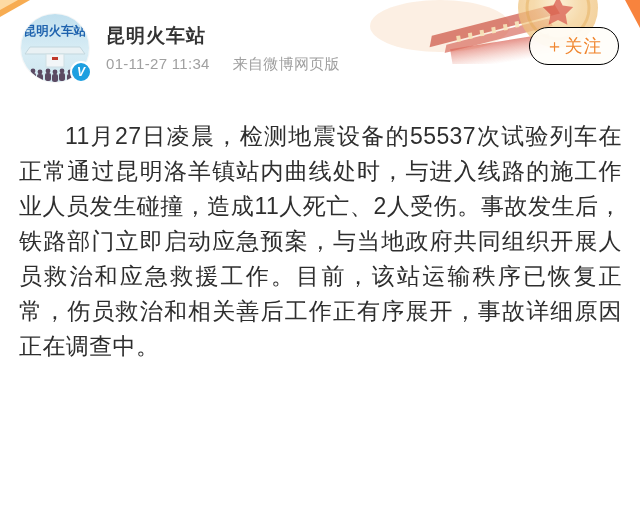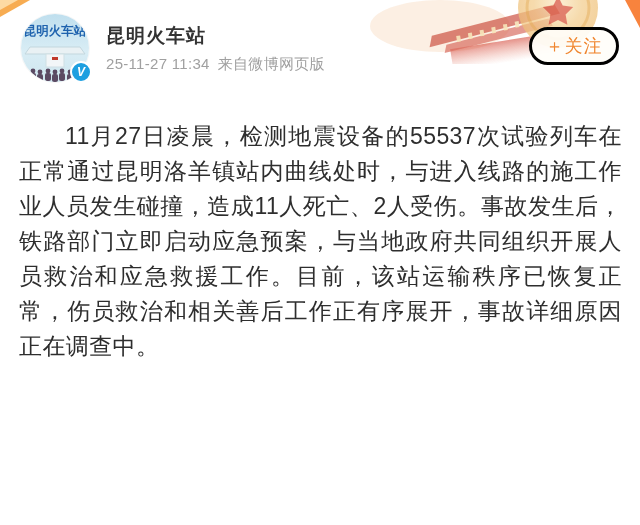--- a/index.html
+++ b/index.html
@@ -55,26 +55,26 @@
   }
   .author-name {
     position:absolute; left:106px; top:23px;
     font-size:19px; font-weight:600; color:#333333;
     letter-spacing:1px; cursor:pointer;
   }
   .meta-row {
     position:absolute; left:106px; top:55px;
     font-size:15px; color:#a0a0a0; letter-spacing:.3px;
   }
-  .meta-row .source { margin-left:8px; cursor:pointer; }
+  .meta-row .source { margin-left:23px; cursor:pointer; }
   .follow-btn {
     position:absolute; right:21px; top:27px;
     width:90px; height:38px;
     border-radius:19px;
-    border:3px solid #000000;
+    border:1px solid #000000;
     background:rgba(255,254,250,.92);
     color:#f0862f; font-size:18px;
     font-family:"Liberation Sans", sans-serif;
     display:flex; align-items:center; justify-content:center;
     cursor:pointer; letter-spacing:1px;
   }
 
   
   .post-body {
     padding:3px 18px 0 19px;
@@ -158,21 +158,21 @@
 
           <text x="34" y="21" text-anchor="middle" font-size="12.5" font-weight="bold" fill="#1f63ae" font-family="Liberation Sans, sans-serif">昆明火车站</text>
         </svg>
       </div>
       <div class="verified-badge">V</div>
     </div>
 
     <div class="author-name">昆明火车站</div>
 
     <div class="meta-row">
-      <span>25-11-27 11:34</span><span class="source">来自微博网页版</span>
+      <span>01-11-27 11:34</span><span class="source">来自微博网页版</span>
     </div>
 
     <button class="follow-btn">＋关注</button>
   </div>
 
   <div class="post-body">
     <div class="para">11月27日凌晨，检测地震设备的55537次试验列车在正常通过昆明洛羊镇站内曲线处时，与进入线路的施工作业人员发生碰撞，造成11人死亡、2人受伤。事故发生后，铁路部门立即启动应急预案，与当地政府共同组织开展人员救治和应急救援工作。目前，该站运输秩序已恢复正常，伤员救治和相关善后工作正有序展开，事故详细原因正在调查中。</div>
   </div>
 
 </div>

